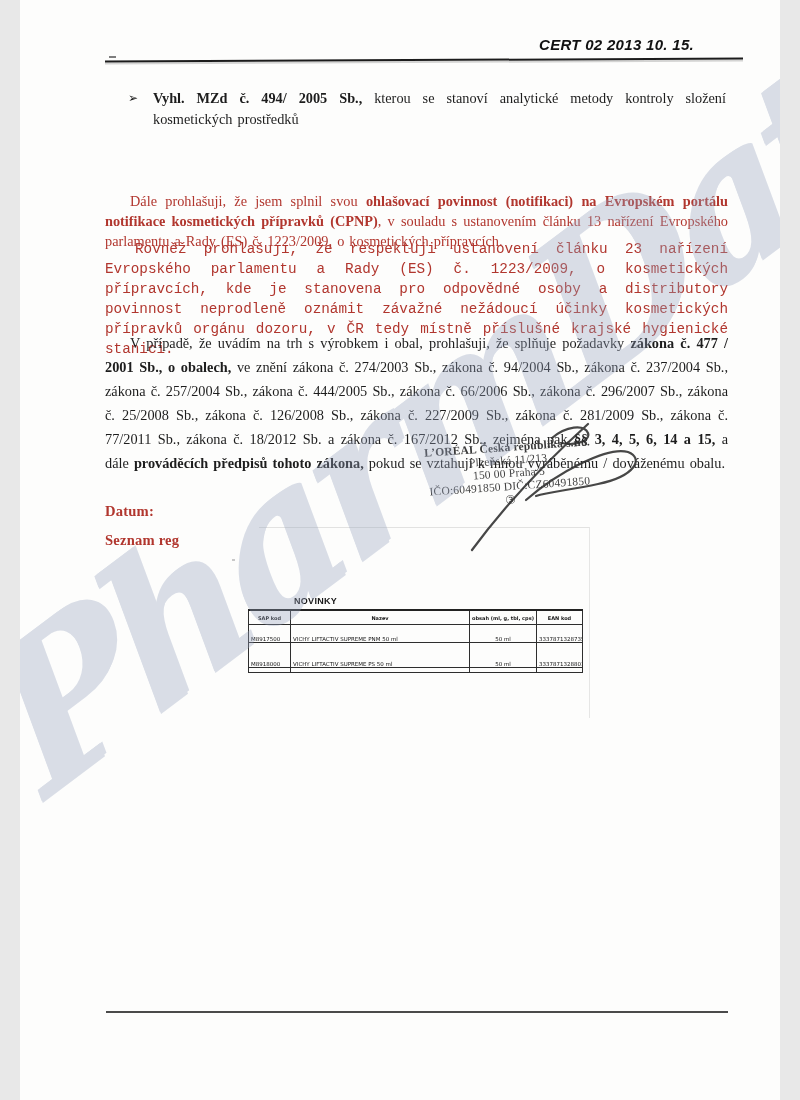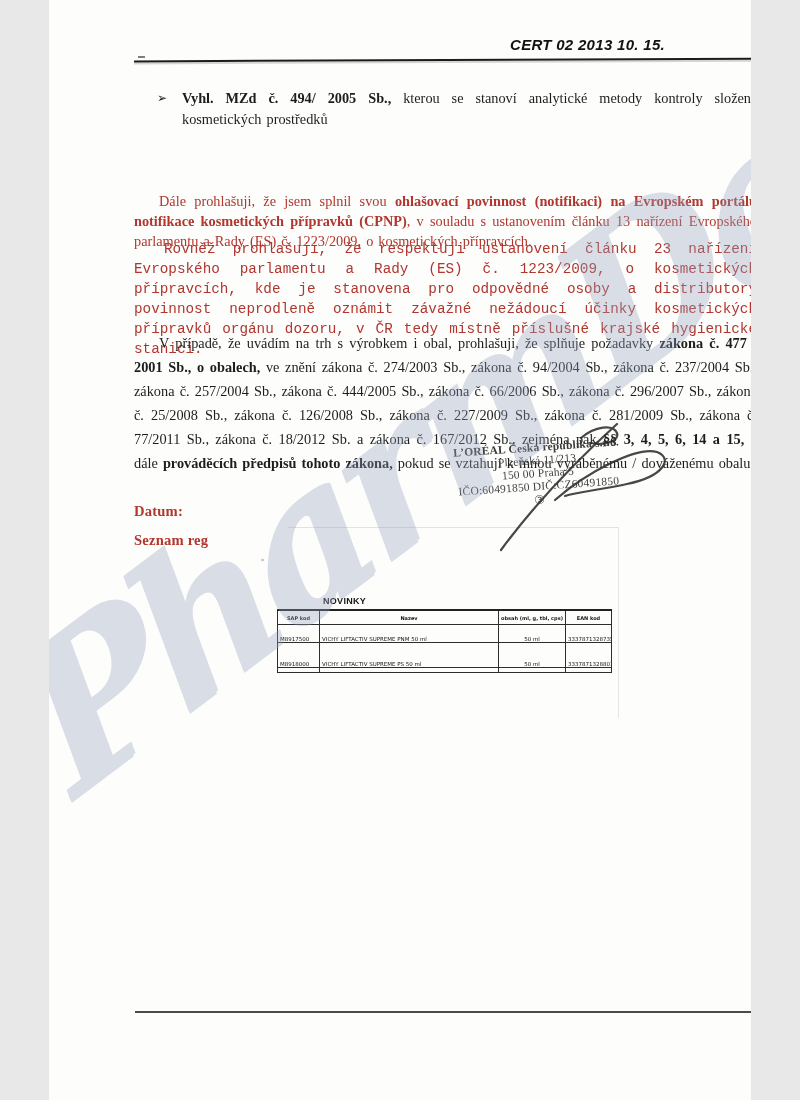--- a/index.html
+++ b/index.html
@@ -1,17 +1,17 @@
 <!DOCTYPE html>
 <html lang="cs"><head>
 <meta charset="utf-8">
 <style>
   html,body{margin:0;padding:0;background:#e8e8e8;}
   .page{
-    position:relative; width:702px; height:1100px; margin:0 auto;
+    position:relative; width:760px; height:1100px; margin:0 auto;
     background:#fdfdfc; overflow:hidden;
     font-family:"Liberation Serif","DejaVu Serif",serif;
     color:#1d1d1d;
   }
   .abs{position:absolute;}
   .b{font-weight:bold;}
 
   
   .cert-label{
     top:36px; right:86px;

